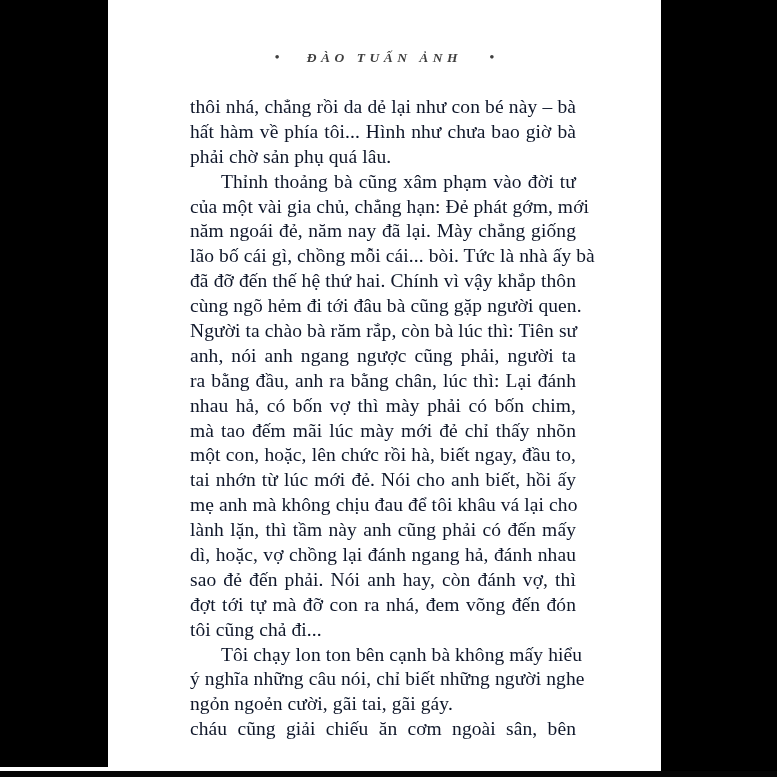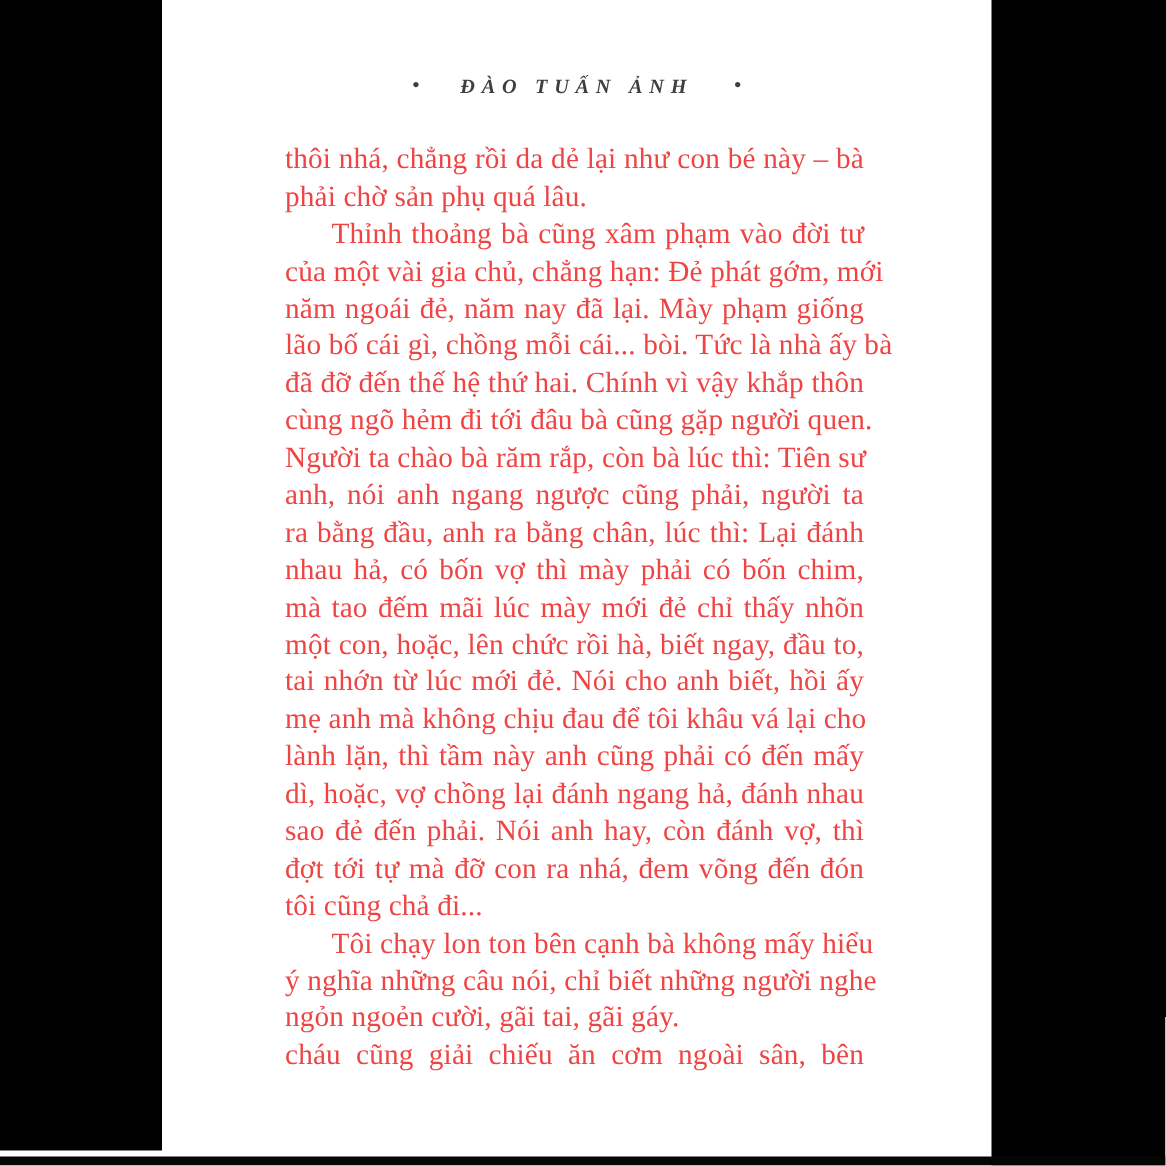--- a/index.html
+++ b/index.html
@@ -51,21 +51,21 @@
   .header .bullet {
     font-size: 15px;
     line-height: 1;
     transform: translateY(-1px);
   }
   
   .body-block {
     position: absolute;
     left: 190px; top: 95px;
     width: 386px;
-    color: #ef4444;
+    color: #0f172a;
     font-size: 19.5px;
   }
   .line {
     line-height: 24.9px;
     height: 24.9px;
     white-space: nowrap;
     text-align: justify;
     text-align-last: justify;
     letter-spacing: 0.1px;
   }
@@ -82,24 +82,25 @@
   <div class="bar-bottom"></div>
 
   <div class="header">
     <span class="bullet">•</span>
     <span class="title">ĐÀO TUẤN ẢNH</span>
     <span class="bullet">•</span>
   </div>
 
   <div class="body-block">
     <div class="line">thôi nhá, chẳng rồi da dẻ lại như con bé này – bà</div>
+    <div class="line">hất hàm về phía tôi... Hình như chưa bao giờ bà</div>
     <div class="line end">phải chờ sản phụ quá lâu.</div>
     <div class="line ind">Thỉnh thoảng bà cũng xâm phạm vào đời tư</div>
     <div class="line">của một vài gia chủ, chẳng hạn: Đẻ phát gớm, mới</div>
-    <div class="line">năm ngoái đẻ, năm nay đã lại. Mày phạm giống</div>
+    <div class="line">năm ngoái đẻ, năm nay đã lại. Mày chẳng giống</div>
     <div class="line">lão bố cái gì, chồng mỗi cái... bòi. Tức là nhà ấy bà</div>
     <div class="line">đã đỡ đến thế hệ thứ hai. Chính vì vậy khắp thôn</div>
     <div class="line">cùng ngõ hẻm đi tới đâu bà cũng gặp người quen.</div>
     <div class="line">Người ta chào bà răm rắp, còn bà lúc thì: Tiên sư</div>
     <div class="line">anh, nói anh ngang ngược cũng phải, người ta</div>
     <div class="line">ra bằng đầu, anh ra bằng chân, lúc thì: Lại đánh</div>
     <div class="line">nhau hả, có bốn vợ thì mày phải có bốn chim,</div>
     <div class="line">mà tao đếm mãi lúc mày mới đẻ chỉ thấy nhõn</div>
     <div class="line">một con, hoặc, lên chức rồi hà, biết ngay, đầu to,</div>
     <div class="line">tai nhớn từ lúc mới đẻ. Nói cho anh biết, hồi ấy</div>

